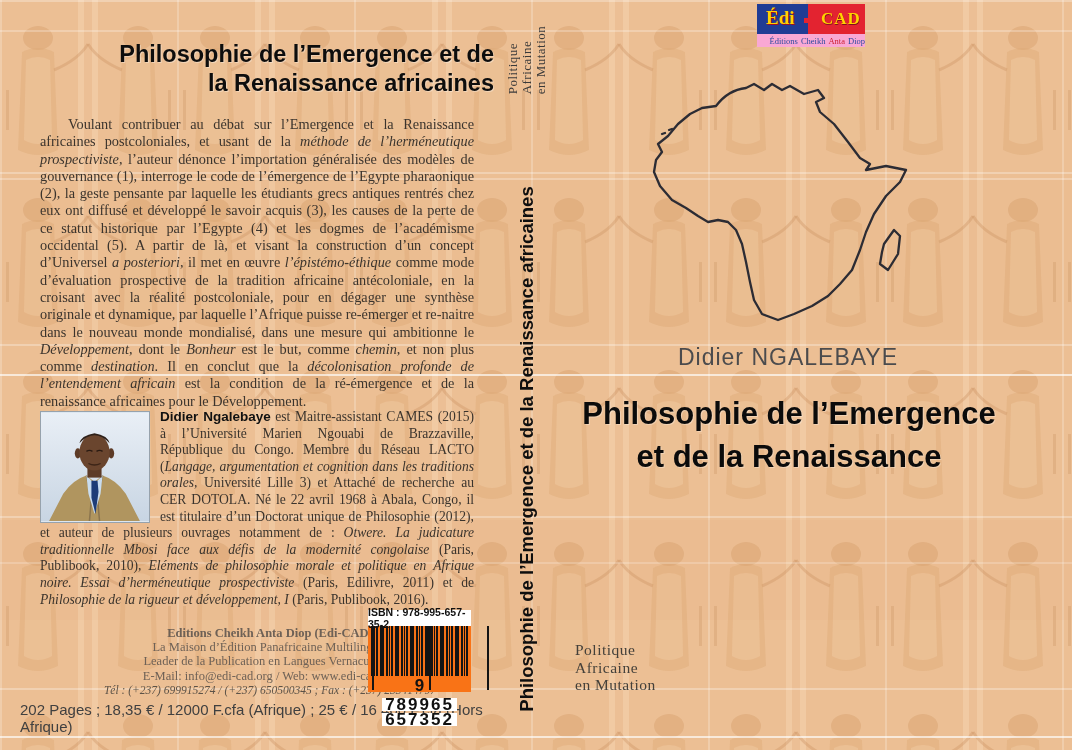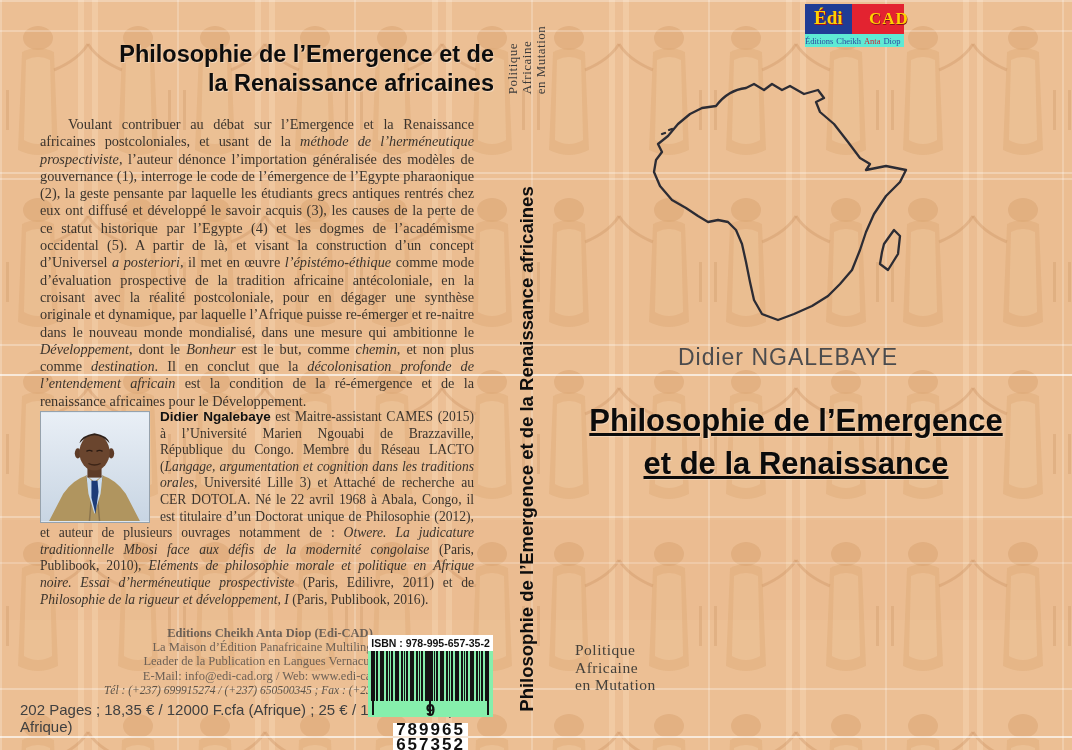--- a/index.html
+++ b/index.html
@@ -23,52 +23,52 @@
     border:1px solid #97a2ac;background:#dde7f1;}
   .bio-name{font-family:"Liberation Sans",sans-serif;font-weight:bold;font-size:13.5px;color:#111;}
   .publisher{left:60px;top:626px;width:420px;text-align:center;
     font-size:12.5px;line-height:14.2px;color:#6e6156;}
   .publisher .pl0{font-weight:bold;}
   .publisher .pl4{font-style:italic;font-size:11.5px;color:#5c5247;}
   .price{left:20px;top:701px;width:500px;
     font-family:"Liberation Sans",sans-serif;font-size:15px;color:#404040;}
 
   
-  .isbn{left:368px;top:635px;width:125px;height:82px;background:#86efac;}
+  .isbn{left:368px;top:610px;width:103px;height:82px;background:#f97316;}
   .isbn-label{height:16px;background:#fff;display:flex;align-items:center;justify-content:center;
     font-family:"Liberation Sans",sans-serif;font-weight:bold;font-size:10.5px;color:#111;}
   .isbn-bars{position:relative;height:50px;margin:0 3px;
     background:
       repeating-linear-gradient(90deg,#141414 0 2px,rgba(0,0,0,0) 2px 5px),
       repeating-linear-gradient(90deg,#141414 0 1px,rgba(0,0,0,0) 1px 3px);}
   .isbn-digits{position:relative;height:16px;display:flex;align-items:center;gap:2px;
     font-family:"Liberation Sans",sans-serif;font-weight:bold;font-size:17px;color:#111;padding:0 2px;flex-direction:column;}
   .chip{background:#fff;padding:0 3px;letter-spacing:2px;line-height:13px;}
   .guard{position:absolute;top:16px;width:2px;height:64px;background:#141414;z-index:3;}
 
   
   .spine-series{left:504px;top:8px;width:46px;height:104px;display:flex;align-items:center;justify-content:center;}
   .spine-series-inner{transform:rotate(-90deg);white-space:nowrap;text-align:left;
     font-size:13px;line-height:14px;color:#3a3a3a;letter-spacing:.5px;}
   .spine-title{left:503px;top:188px;width:48px;height:522px;display:flex;align-items:center;justify-content:center;}
   .spine-title-inner{transform:rotate(-90deg);white-space:nowrap;
     font-family:"Liberation Sans",sans-serif;font-weight:bold;font-size:18.5px;color:#0e0e0e;}
 
   
-  .logo{left:757px;top:4px;width:99px;height:43px;font-family:"Liberation Serif",serif;margin-left:48px;}
+  .logo{left:757px;top:4px;width:108px;height:43px;font-family:"Liberation Serif",serif;}
   .logo-blocks{display:flex;height:30px;}
   .logo-blue{width:57px;background:#203c94;}
   .logo-red{width:63px;background:#e32330;}
   .logo-text{position:absolute;top:0;left:0;width:120px;height:30px;display:flex;align-items:center;}
   .logo-word-left{position:absolute;left:9px;top:3px;font-weight:bold;font-size:19px;color:#ffd200;
      text-shadow:1px 1px 0 #a01020;}
   .logo-dash{position:absolute;left:47px;top:14px;width:15px;height:5px;background:#e32330;}
   .logo-word-right{position:absolute;left:64px;top:5px;font-weight:bold;font-size:17px;color:#ffd200;
      letter-spacing:1px;text-shadow:.5px .5px 0 #801018;}
-  .logo-sub{height:13px;background:#5eead4;display:flex;align-items:center;justify-content:flex-start;gap:3px;
+  .logo-sub{height:13px;background:#f9a8d4;display:flex;align-items:center;justify-content:flex-end;gap:3px;
      font-size:8.5px;color:#2b4aa0;}
   .logo-sub .red{color:#cc2233;}
 
   .africa{left:648px;top:74px;}
   .front-author{left:553px;top:344px;width:470px;text-align:center;
     font-family:"Liberation Sans",sans-serif;font-size:23px;color:#4b4b4d;letter-spacing:1px;}
   .front-title{left:553px;top:391px;width:470px;text-align:center;
     font-family:"Liberation Sans",sans-serif;font-weight:bold;font-size:31px;line-height:43px;
     color:#0b0b0b;text-shadow:1px 1px 0 rgba(255,255,255,.3);}
   .front-series{left:575px;top:641px;width:200px;text-align:left;
@@ -212,21 +212,21 @@
                  L60,148 L50,142 L38,134 L24,126
                  L12,112 L6,98 L8,86 L14,78
                  L10,70 L20,62 L30,50 L42,40 L54,34 Z"></path>
         <path d="M236,170 L246,156 L252,162 L250,180 L240,196 L232,190 L234,178 Z"></path>
         <path d="M14,60 l3,-1 M21,56 l3,-1"></path>
       </g>
     </svg>
 
     <div class="layer front-author">Didier NGALEBAYE</div>
 
-    <h2 class="layer front-title" style="margin:8px;text-decoration:underline;">
+    <h2 class="layer front-title" style="margin:1px;">
       <span>Philosophie de l’Emergence</span><br>
       <span>et de la Renaissance</span><br>
     </h2>
 
     <div class="layer front-series">
       <div>Politique</div>
       <div>Africaine</div>
       <div>en Mutation</div>
     </div>
   </section>

